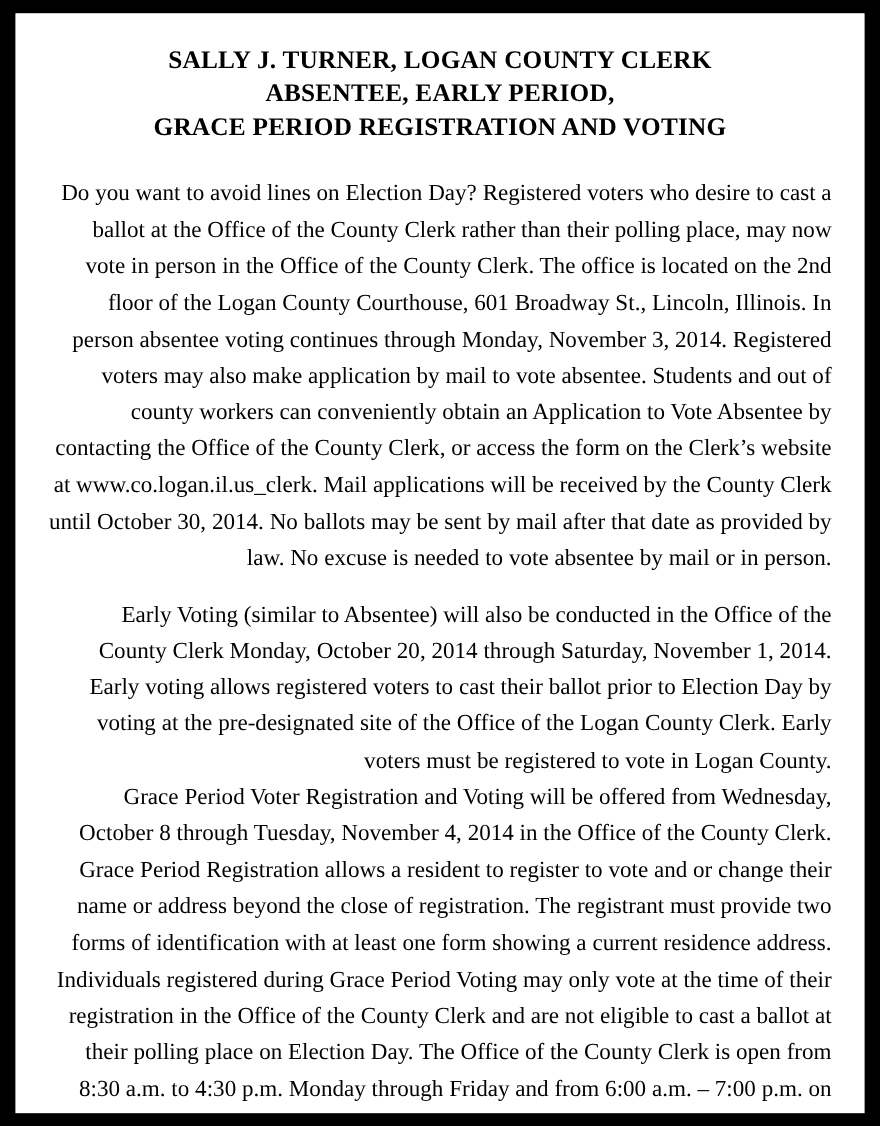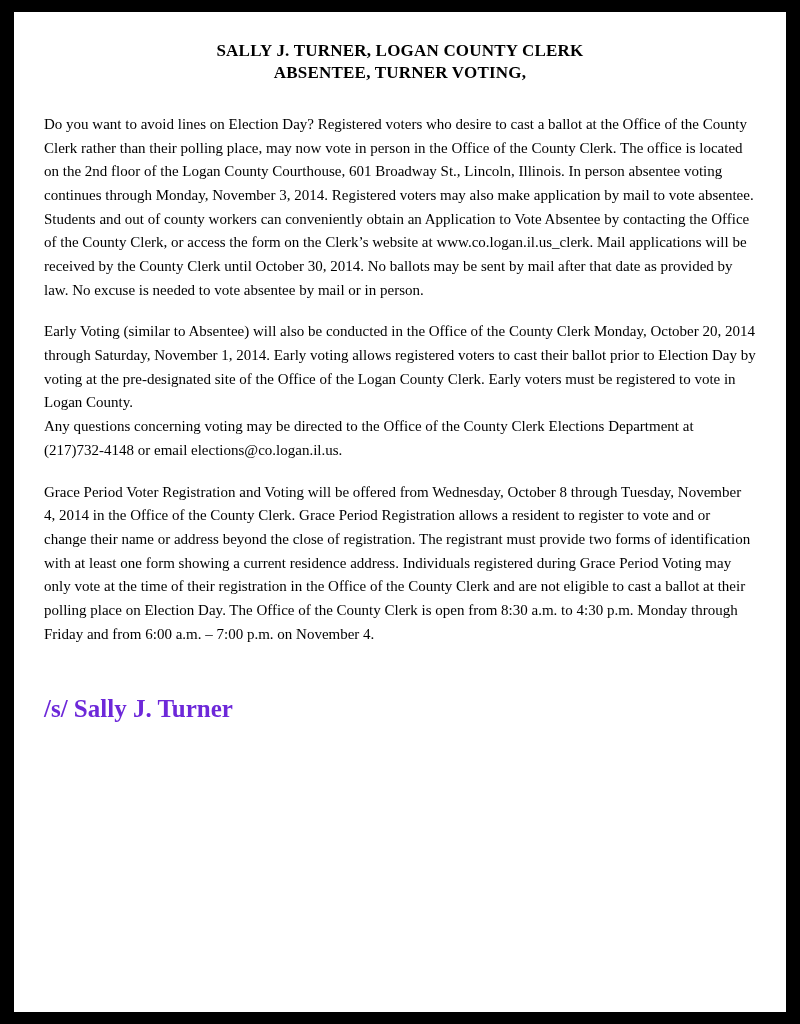--- a/index.html
+++ b/index.html
@@ -20,39 +20,39 @@
     width: 772px;
     height: 1000px;
     background: #ffffff;
     box-sizing: border-box;
     padding: 18px 30px 10px 30px;
     overflow: hidden;
   }
   .doc-header {
     text-align: center;
     font-weight: bold;
-    font-size: 17px;
+    font-size: 23px;
     line-height: 1.32;
     letter-spacing: 0.2px;
     color: #000;
     margin: 10px 0 0 0;
   }
   .doc-header .hline {
     display: block;
     white-space: nowrap;
   }
   .body-block {
     margin-top: 28px;
   }
   p.para {
-    font-size: 15px;
+    font-size: 21px;
     line-height: 1.58;
     color: #000;
     margin: 0 0 18px 0;
-    text-align: left;
+    text-align: right;
   }
   p.para.tight {
     margin-bottom: 0;
   }
   .signature {
     margin-top: 46px;
     font-weight: bold;
     font-size: 25px;
     line-height: 1.35;
     color: #6d28d9;
@@ -61,27 +61,27 @@
     display: block;
   }
 </style>
 </head>
 <body>
 
 <div class="page">
 
   <div class="doc-header">
     <span class="hline">SALLY J. TURNER, LOGAN COUNTY CLERK</span>
-    <span class="hline">ABSENTEE, TURNER VOTING,</span>
+    <span class="hline">ABSENTEE, EARLY PERIOD,</span>
+    <span class="hline">GRACE PERIOD REGISTRATION AND VOTING</span>
   </div>
 
   <div class="body-block">
     <p class="para">Do you want to avoid lines on Election Day? Registered voters who desire to cast a ballot at the Office of the County Clerk rather than their polling place, may now vote in person in the Office of the County Clerk.  The office is located on the 2nd floor of the Logan County Courthouse, 601 Broadway St., Lincoln, Illinois.  In person absentee voting continues through Monday, November 3, 2014.  Registered voters may also make application by mail to vote absentee.  Students and out of county workers can conveniently obtain an Application to Vote Absentee by contacting the Office of the County Clerk, or access the form on the Clerk’s website at www.co.logan.il.us_clerk.  Mail applications will be received by the County Clerk until October 30, 2014.  No ballots may be sent by mail after that date as provided by law.  No excuse is needed to vote absentee by mail or in person.</p>
     <p class="para tight">Early Voting (similar to Absentee) will also be conducted in the Office of the County Clerk Monday, October 20, 2014 through Saturday, November 1, 2014. Early voting allows registered voters to cast their ballot prior to Election Day by voting at the pre-designated site of the Office of the Logan County Clerk.  Early voters must be registered to vote in Logan County.</p>
-    <p class="para">Any questions concerning voting may be directed to the Office of the County Clerk Elections Department at (217)732-4148 or email elections@co.logan.il.us.</p>
     <p class="para">Grace Period Voter Registration and Voting will be offered from Wednesday, October 8 through Tuesday, November 4, 2014 in the Office of the County Clerk. Grace Period Registration allows a resident to register to vote and or change their name or address beyond the close of registration.  The registrant must provide two forms of identification with at least one form showing a current residence address.  Individuals registered during Grace Period Voting may only vote at the time of their registration in the Office of the County Clerk and are not eligible to cast a ballot at their polling place on Election Day.  The Office of the County Clerk is open from 8:30 a.m. to 4:30 p.m. Monday through Friday and from 6:00 a.m. – 7:00 p.m. on November 4.</p>
   </div>
 
   <div class="signature">
     <span class="sline">/s/ Sally J. Turner</span>
   </div>
 
 </div>
 
 </body></html>

